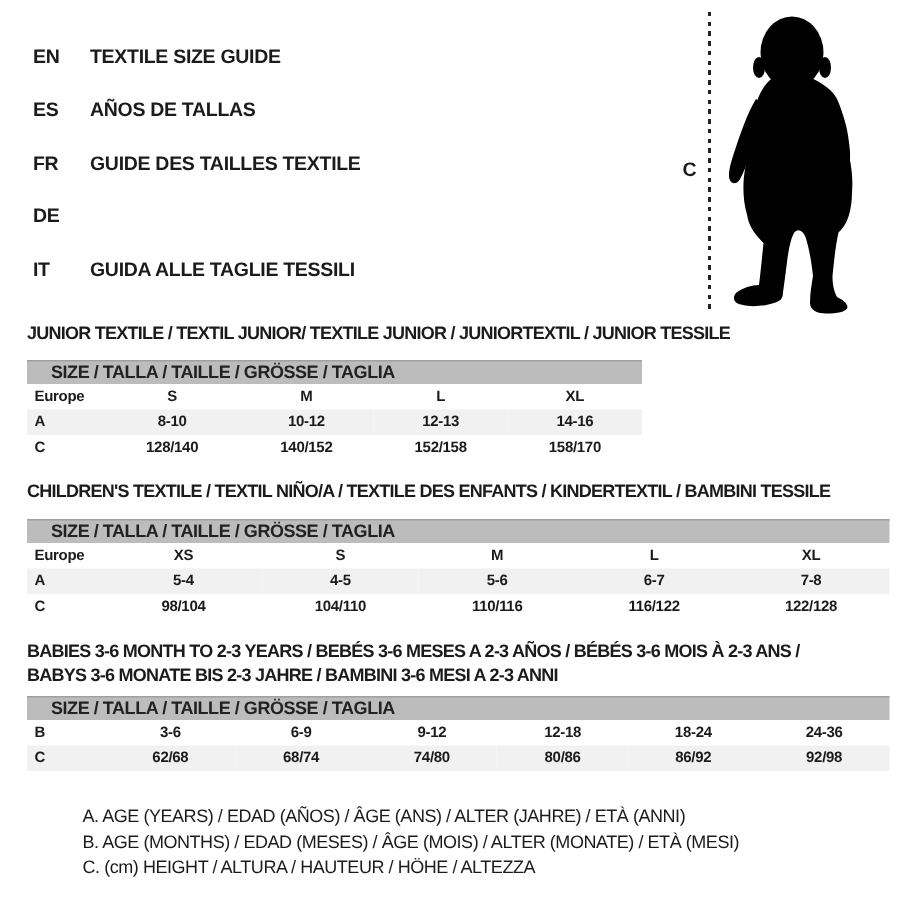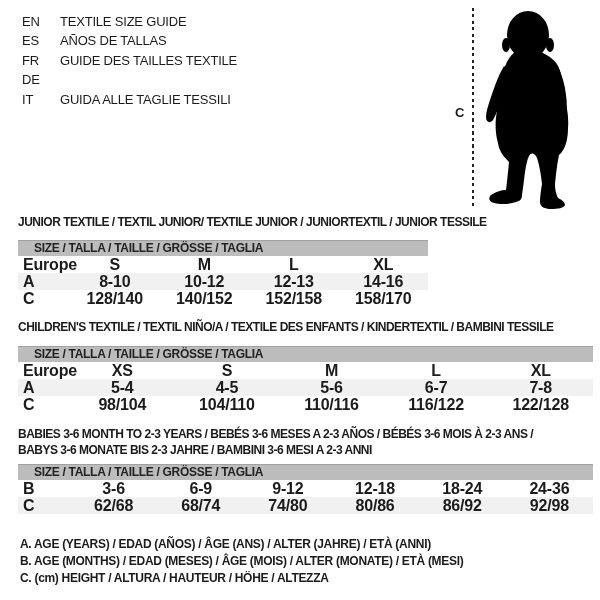--- a/index.html
+++ b/index.html
@@ -3,21 +3,21 @@
 <meta charset="utf-8">
 <style>
   html,body{margin:0;padding:0;}
   body{
     width:600px;height:600px;position:relative;background:#ffffff;
     font-family:"Liberation Sans", sans-serif;color:#1b1b1b;
     -webkit-font-smoothing:antialiased;overflow:hidden;
   }
   
   .lang-block{position:absolute;left:22px;top:12px;}
-  .lang-row{display:flex;line-height:19.4px;font-size:13px;font-weight:400;letter-spacing:-0.2px;}
+  .lang-row{display:flex;line-height:19.4px;font-size:13px;font-weight:700;letter-spacing:-0.2px;margin-top:16px;}
   .lang-code{width:38px;flex:0 0 38px;}
   
   .measure-line{
     position:absolute;left:472px;top:8px;width:2px;height:200px;
     background:repeating-linear-gradient(to bottom,#232323 0 3px,transparent 3px 6.5px);
   }
   .figure-label{position:absolute;left:455px;top:105px;font-size:13px;font-weight:700;}
   .silhouette{position:absolute;left:481px;top:6px;width:98px;height:204px;}
   
   .section-title{
@@ -26,28 +26,28 @@
   }
   
   .tbl-wrap{position:absolute;left:18px;}
   .size-bar{
     height:15px;line-height:15px;background:#bcbcbc;border-top:1px solid #a0a0a0;
     font-size:12px;font-weight:700;letter-spacing:-0.3px;padding-left:16px;
     color:#222;white-space:nowrap;
   }
   table.size-table{border-collapse:collapse;table-layout:fixed;width:100%;}
   table.size-table td{
-    height:17px;line-height:17px;padding:0;font-size:16px;font-weight:700;
+    height:17px;line-height:17px;padding:0;font-size:10px;font-weight:700;
     letter-spacing:-0.2px;text-align:center;white-space:nowrap;
   }
   table.size-table td.lbl{text-align:left;padding-left:5px;}
   tr.alt td{background:#f1f1f1;}
   
   .legend{position:absolute;left:20px;top:536px;}
-  .legend-line{font-size:12px;font-weight:700;letter-spacing:-0.3px;line-height:17.2px;white-space:nowrap;}
+  .legend-line{font-size:12px;font-weight:400;letter-spacing:-0.3px;line-height:17.2px;white-space:nowrap;margin-left:35px;}
 </style>
 </head>
 <body>
 
 <div class="lang-block">
   <div class="lang-row">
     <span class="lang-code">EN</span>
     <span class="lang-text">TEXTILE SIZE GUIDE</span>
   </div>
   <div class="lang-row">

